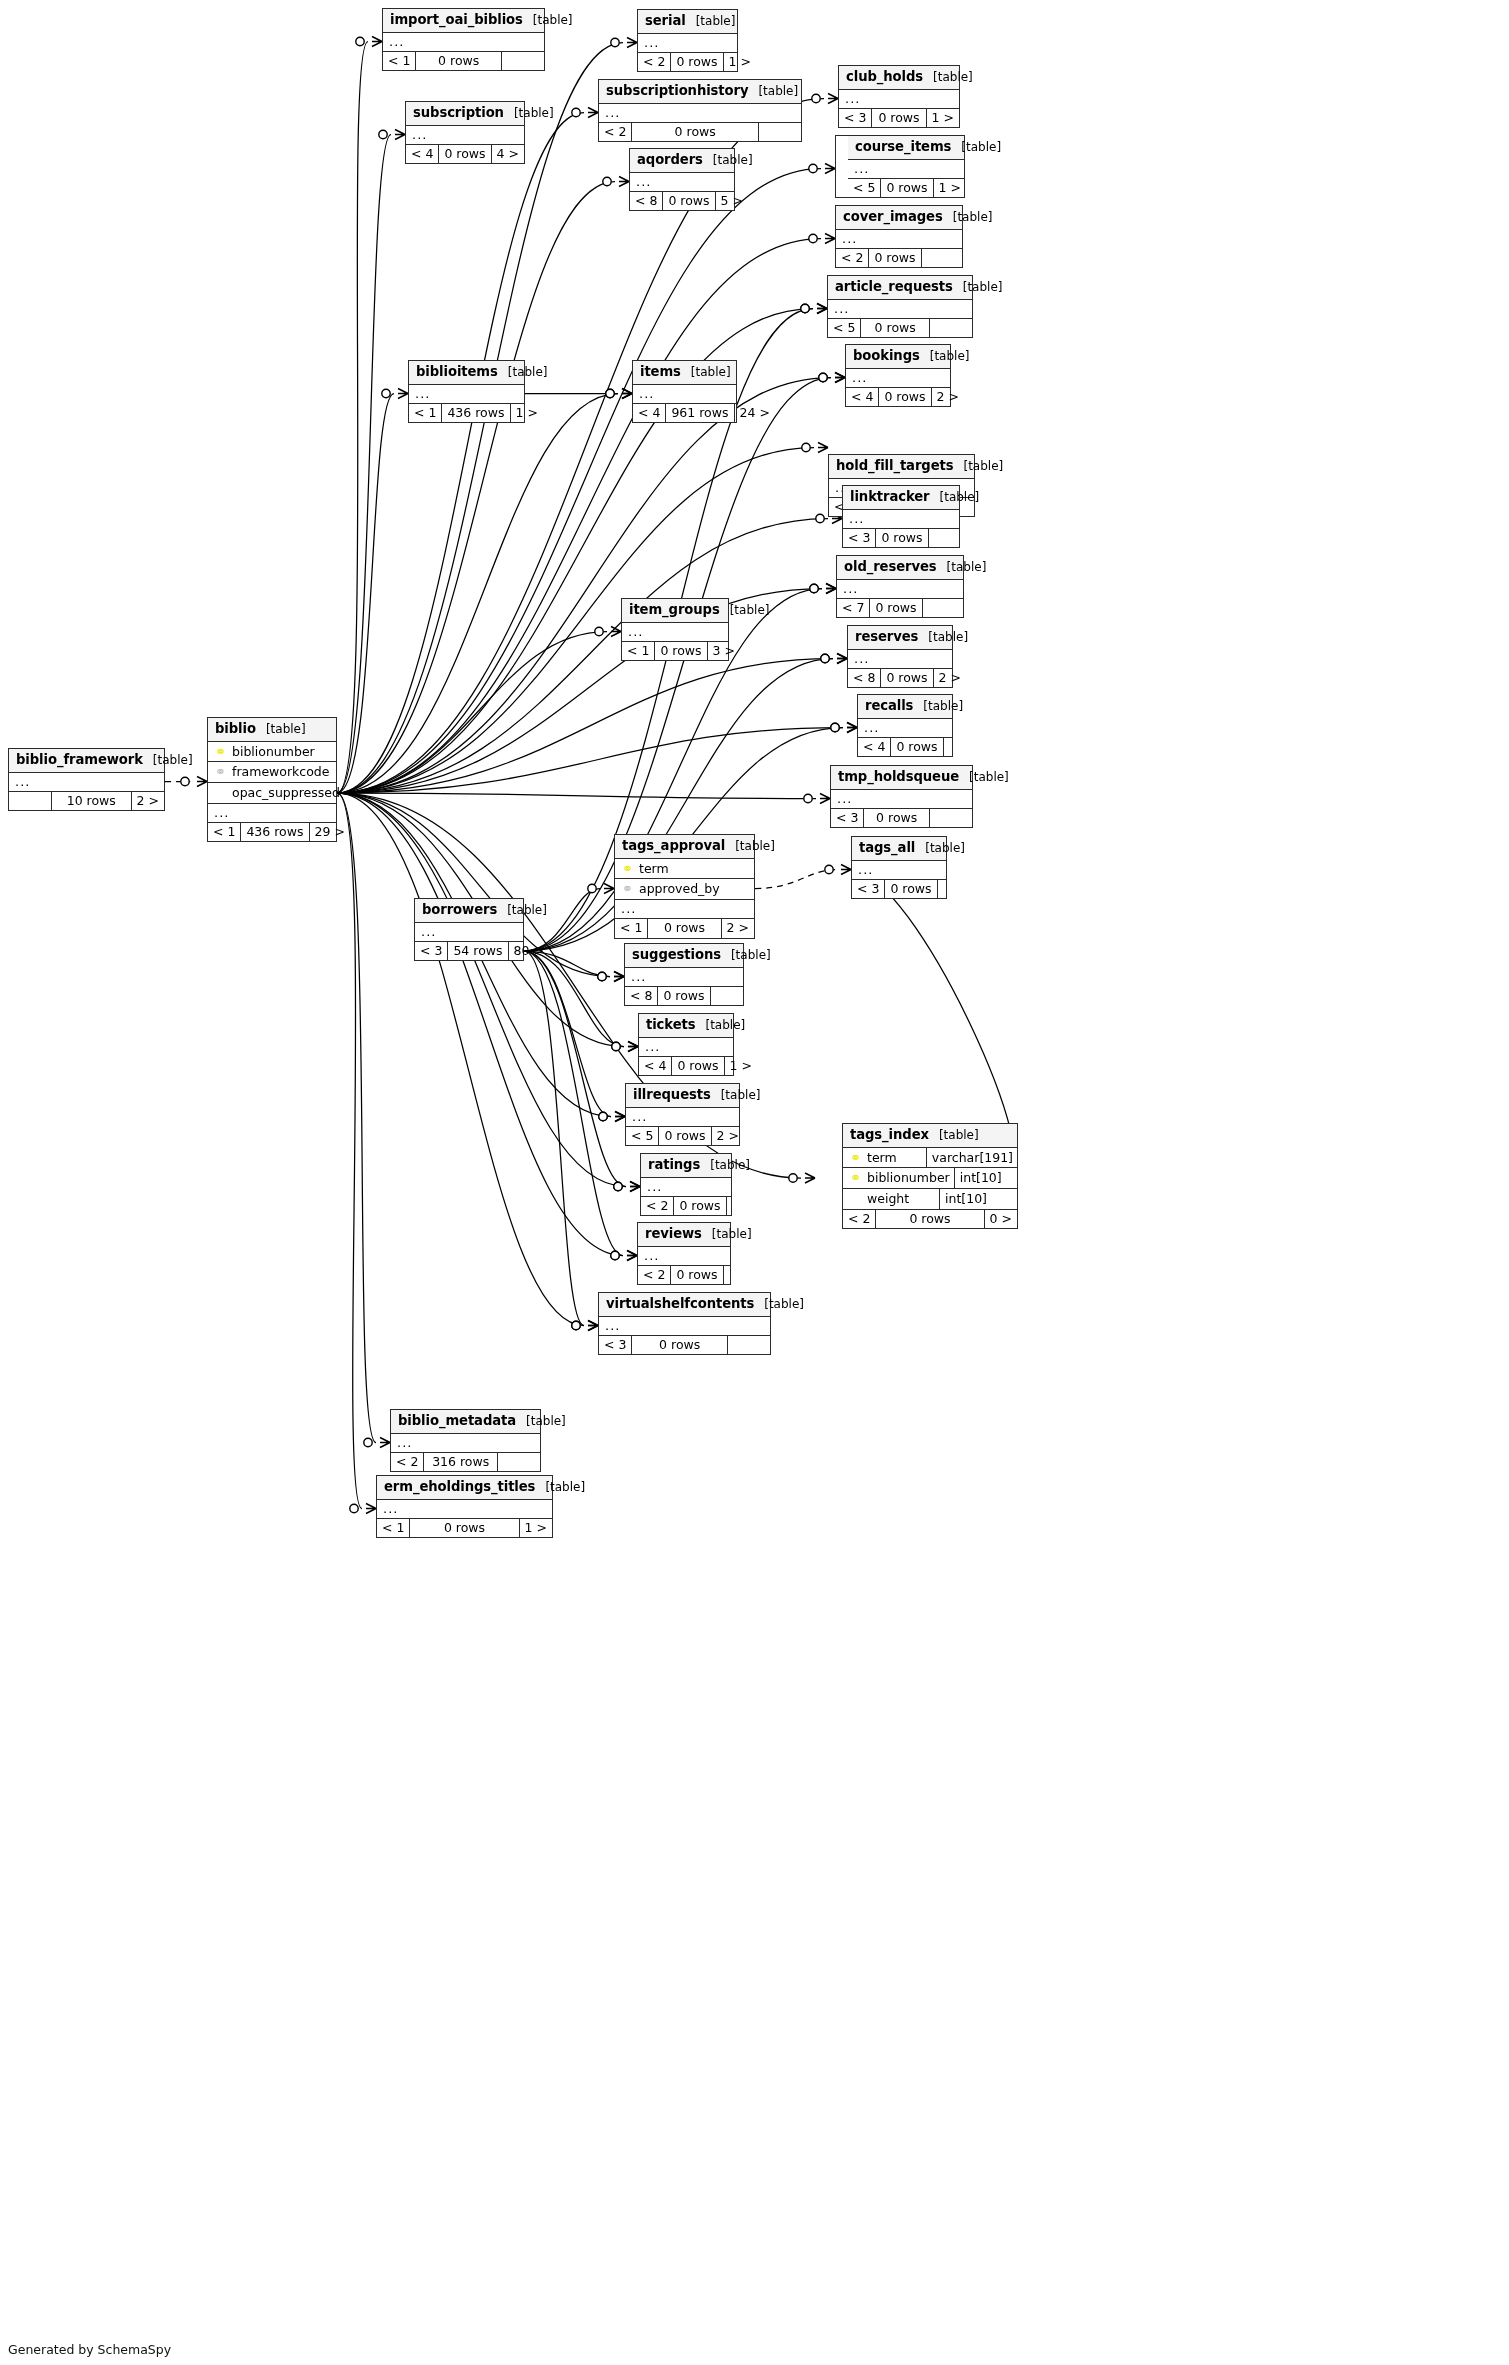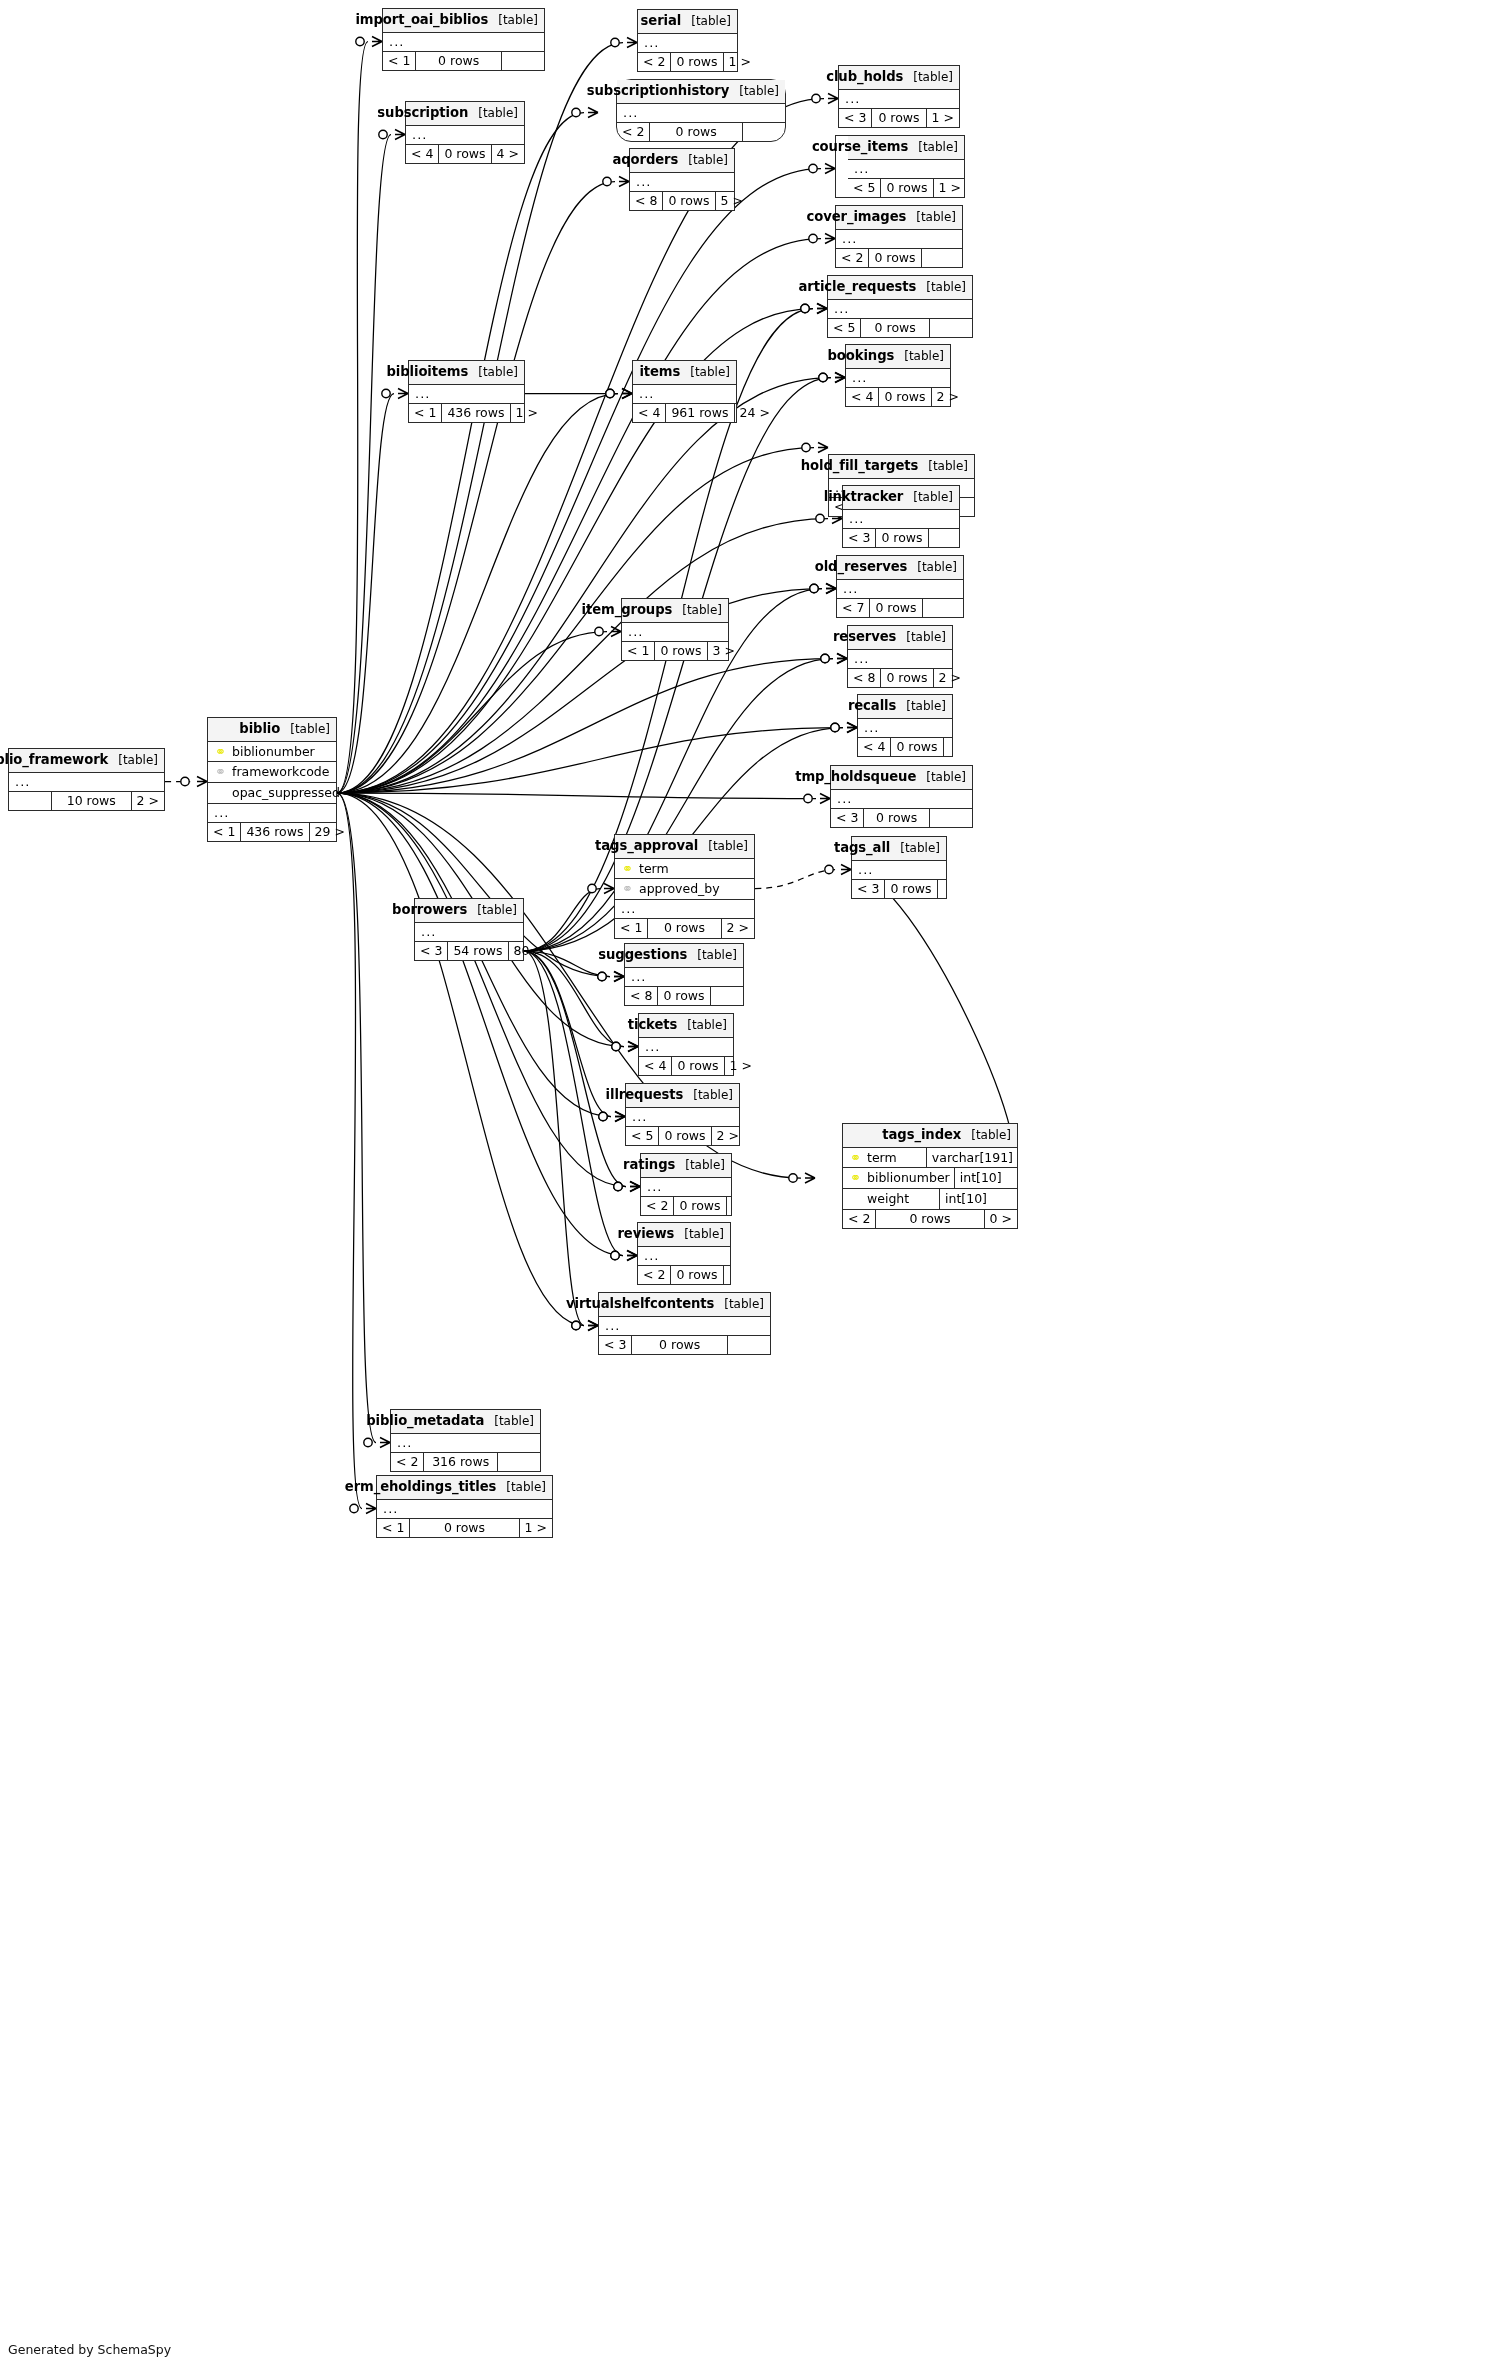--- a/index.html
+++ b/index.html
@@ -34,21 +34,21 @@
     box-sizing: border-box;
     font-size: 12.5px;
     color: #000;
   }
   .tbl .hdr {
     background: #f4f4f4;
     border-bottom: 1.8px solid #2b2b2b;
     padding: 3px 6px 4px 7px;
     display: flex;
     align-items: baseline;
-    justify-content: flex-end;
+    justify-content: flex-start;
     white-space: nowrap;
     line-height: 1.15;
   }
   .tbl .hdr .nm {
     font-weight: bold;
     font-size: 13.2px;
     letter-spacing: -0.1px;
   }
   .tbl .hdr .kind {
     font-size: 12px;
@@ -322,21 +322,21 @@
           <span class="nm">serial</span>
           <span class="kind">[table]</span>
         </div>
         <div class="ellipsis">...</div>
         <div class="foot">
           <div class="f1">&lt; 2</div>
           <div class="f2">0 rows</div>
           <div class="f3">1 &gt;</div>
         </div>
       </div>
-      <div class="tbl" style="left: 616px; top: 79px; width: 170px; border-radius: 15px;">
+      <div class="tbl" style="left: 598px; top: 79px; width: 204px;">
         <div class="hdr">
           <span class="nm">subscriptionhistory</span>
           <span class="kind">[table]</span>
         </div>
         <div class="ellipsis">...</div>
         <div class="foot">
           <div class="f1">&lt; 2</div>
           <div class="f2">0 rows</div>
           <div class="f3 empty"></div>
         </div>

